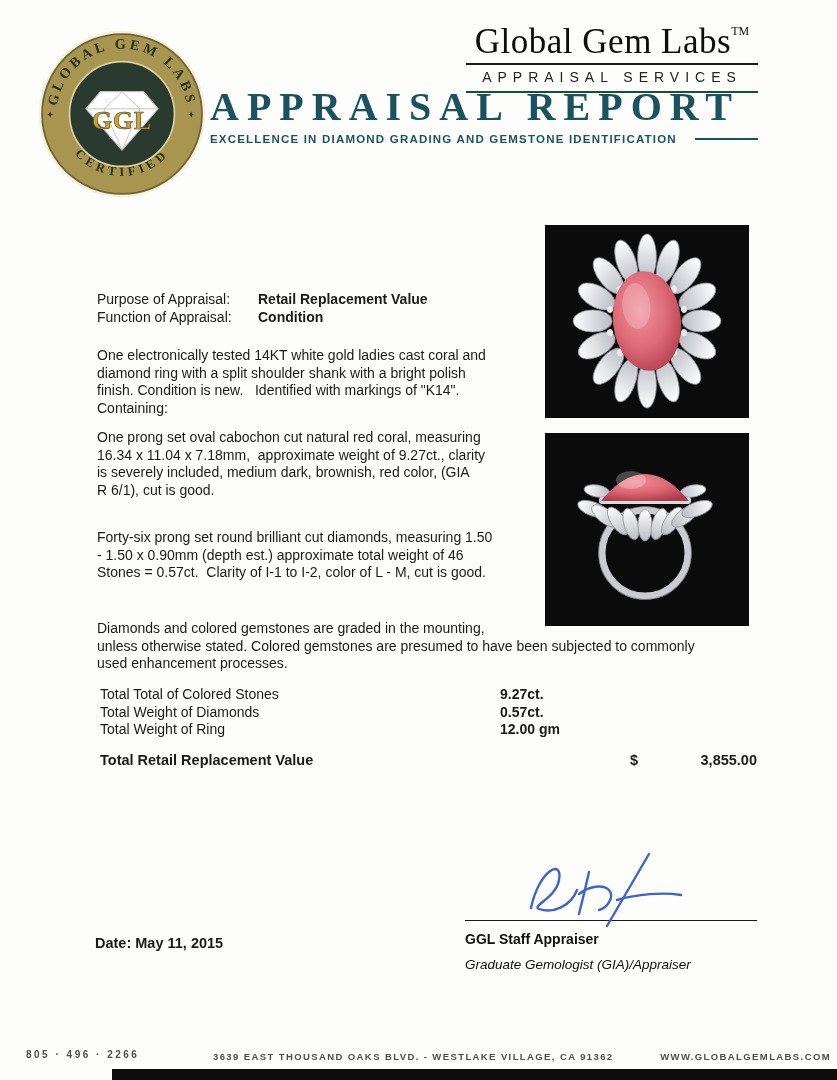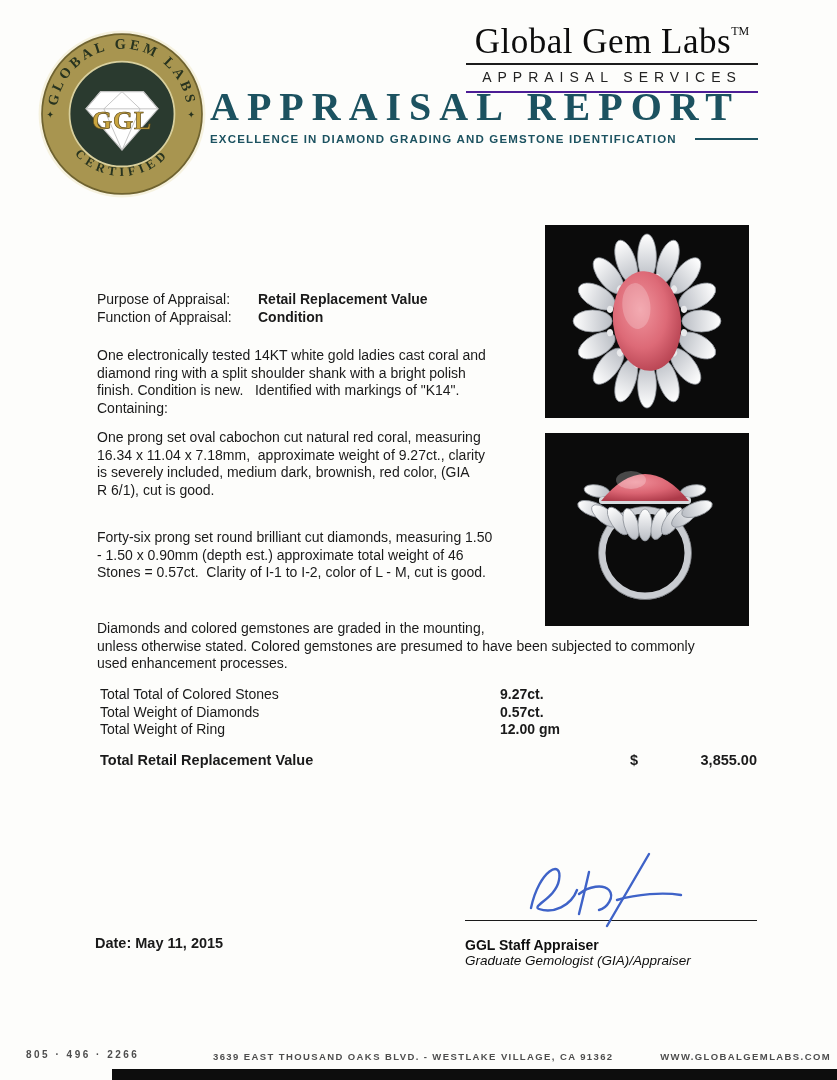--- a/index.html
+++ b/index.html
@@ -8,21 +8,21 @@
     position:relative; width:837px; height:1080px; margin:0 auto;
     background:#fdfdfb; overflow:hidden; color:#1a1a1a;
     font-family:"Liberation Sans", sans-serif; outline:1px solid #d6d6d2;
   }
   
   .seal { position:absolute; left:36px; top:28px; width:172px; height:172px; }
   .brand { position:absolute; left:466px; top:22px; width:292px; text-align:center; }
   .brand-name { font-family:"Liberation Serif", serif; font-size:35px; color:#0d0d0d; white-space:nowrap; letter-spacing:0.5px; }
   .brand-name sup { font-size:12px; letter-spacing:0; vertical-align:18px; }
   .brand-rule-top { border-top:2px solid #1c1c1c; margin:1px 0 4px; }
-  .brand-sub { font-size:14px; letter-spacing:6px; color:#222; padding-bottom:6px; border-bottom:2px solid #4c1d95; white-space:nowrap; }
+  .brand-sub { font-size:14px; letter-spacing:6px; color:#222; padding-bottom:6px; border-bottom:2px solid #14532d; white-space:nowrap; }
   .report-title-block { position:absolute; left:210px; top:83px; width:548px; }
   .report-title {
     font-family:"Liberation Serif", serif; font-weight:bold; font-size:40px;
     letter-spacing:8px; color:#1c5260; white-space:nowrap;
   }
   .report-sub-row { display:flex; align-items:center; gap:18px; margin-top:3px; }
   .report-sub { font-size:11.5px; font-weight:bold; letter-spacing:1.2px; color:#1c5260; white-space:nowrap; }
   .report-sub-line { flex:1; border-top:2.5px solid #1c5260; }
   
   .photo { position:absolute; width:204px; height:193px; background:#0b0b0b; }
@@ -42,22 +42,22 @@
   .totals { position:absolute; left:100px; top:686px; font-size:14px; line-height:17.5px; width:560px; }
   .totals-row { position:relative; }
   .t-value { position:absolute; left:400px; font-weight:bold; }
   .total-line { position:absolute; left:100px; top:752px; width:657px; font-weight:bold; font-size:14.5px; }
   .tv-currency { position:absolute; left:530px; }
   .tv-amount { position:absolute; right:0; }
   
   .sig-block { position:absolute; left:465px; top:856px; width:292px; }
   .sig-svg { position:absolute; left:36px; top:-8px; width:220px; height:82px; }
   .sig-line { margin-top:64px; border-top:1.5px solid #1a1a1a; }
-  .sig-name { font-weight:bold; font-size:14px; margin-top:16px; color:#0f0f0f; }
-  .sig-cred { font-style:italic; font-size:13.5px; margin-top:0; color:#0f0f0f; }
+  .sig-name { font-weight:bold; font-size:14px; margin-top:10px; color:#0f0f0f; }
+  .sig-cred { font-style:italic; font-size:13.5px; margin-top:10px; color:#0f0f0f; }
   .date-line { position:absolute; left:95px; top:935px; font-weight:bold; font-size:14.5px; }
   
   .footer-phone { position:absolute; left:26px; top:1049px; font-size:10px; letter-spacing:2.5px; font-weight:bold; color:#4d4d4d; }
   .footer-address { position:absolute; left:213px; top:1051px; font-size:9.5px; letter-spacing:1.4px; font-weight:bold; color:#4d4d4d; }
   .footer-web { position:absolute; right:6px; top:1051px; font-size:9.5px; letter-spacing:1.4px; font-weight:bold; color:#4d4d4d;margin-left:16px; }
   .footer-bar { position:absolute; left:112px; right:0; bottom:0; height:11px; background:#0d0d0d; }
 </style>
 </head>
 <body>
 

